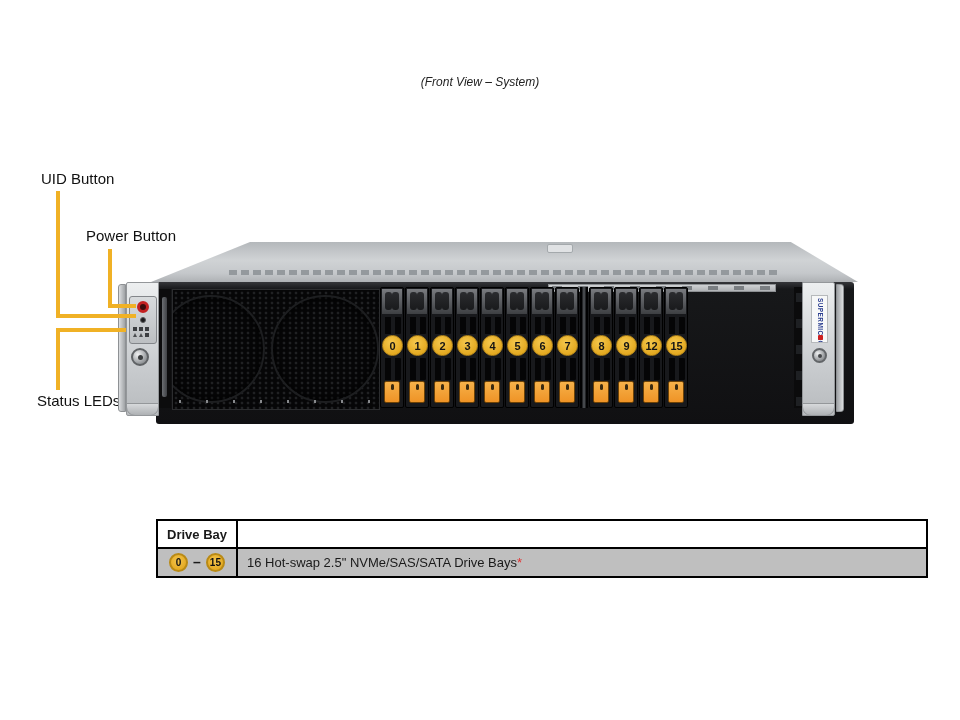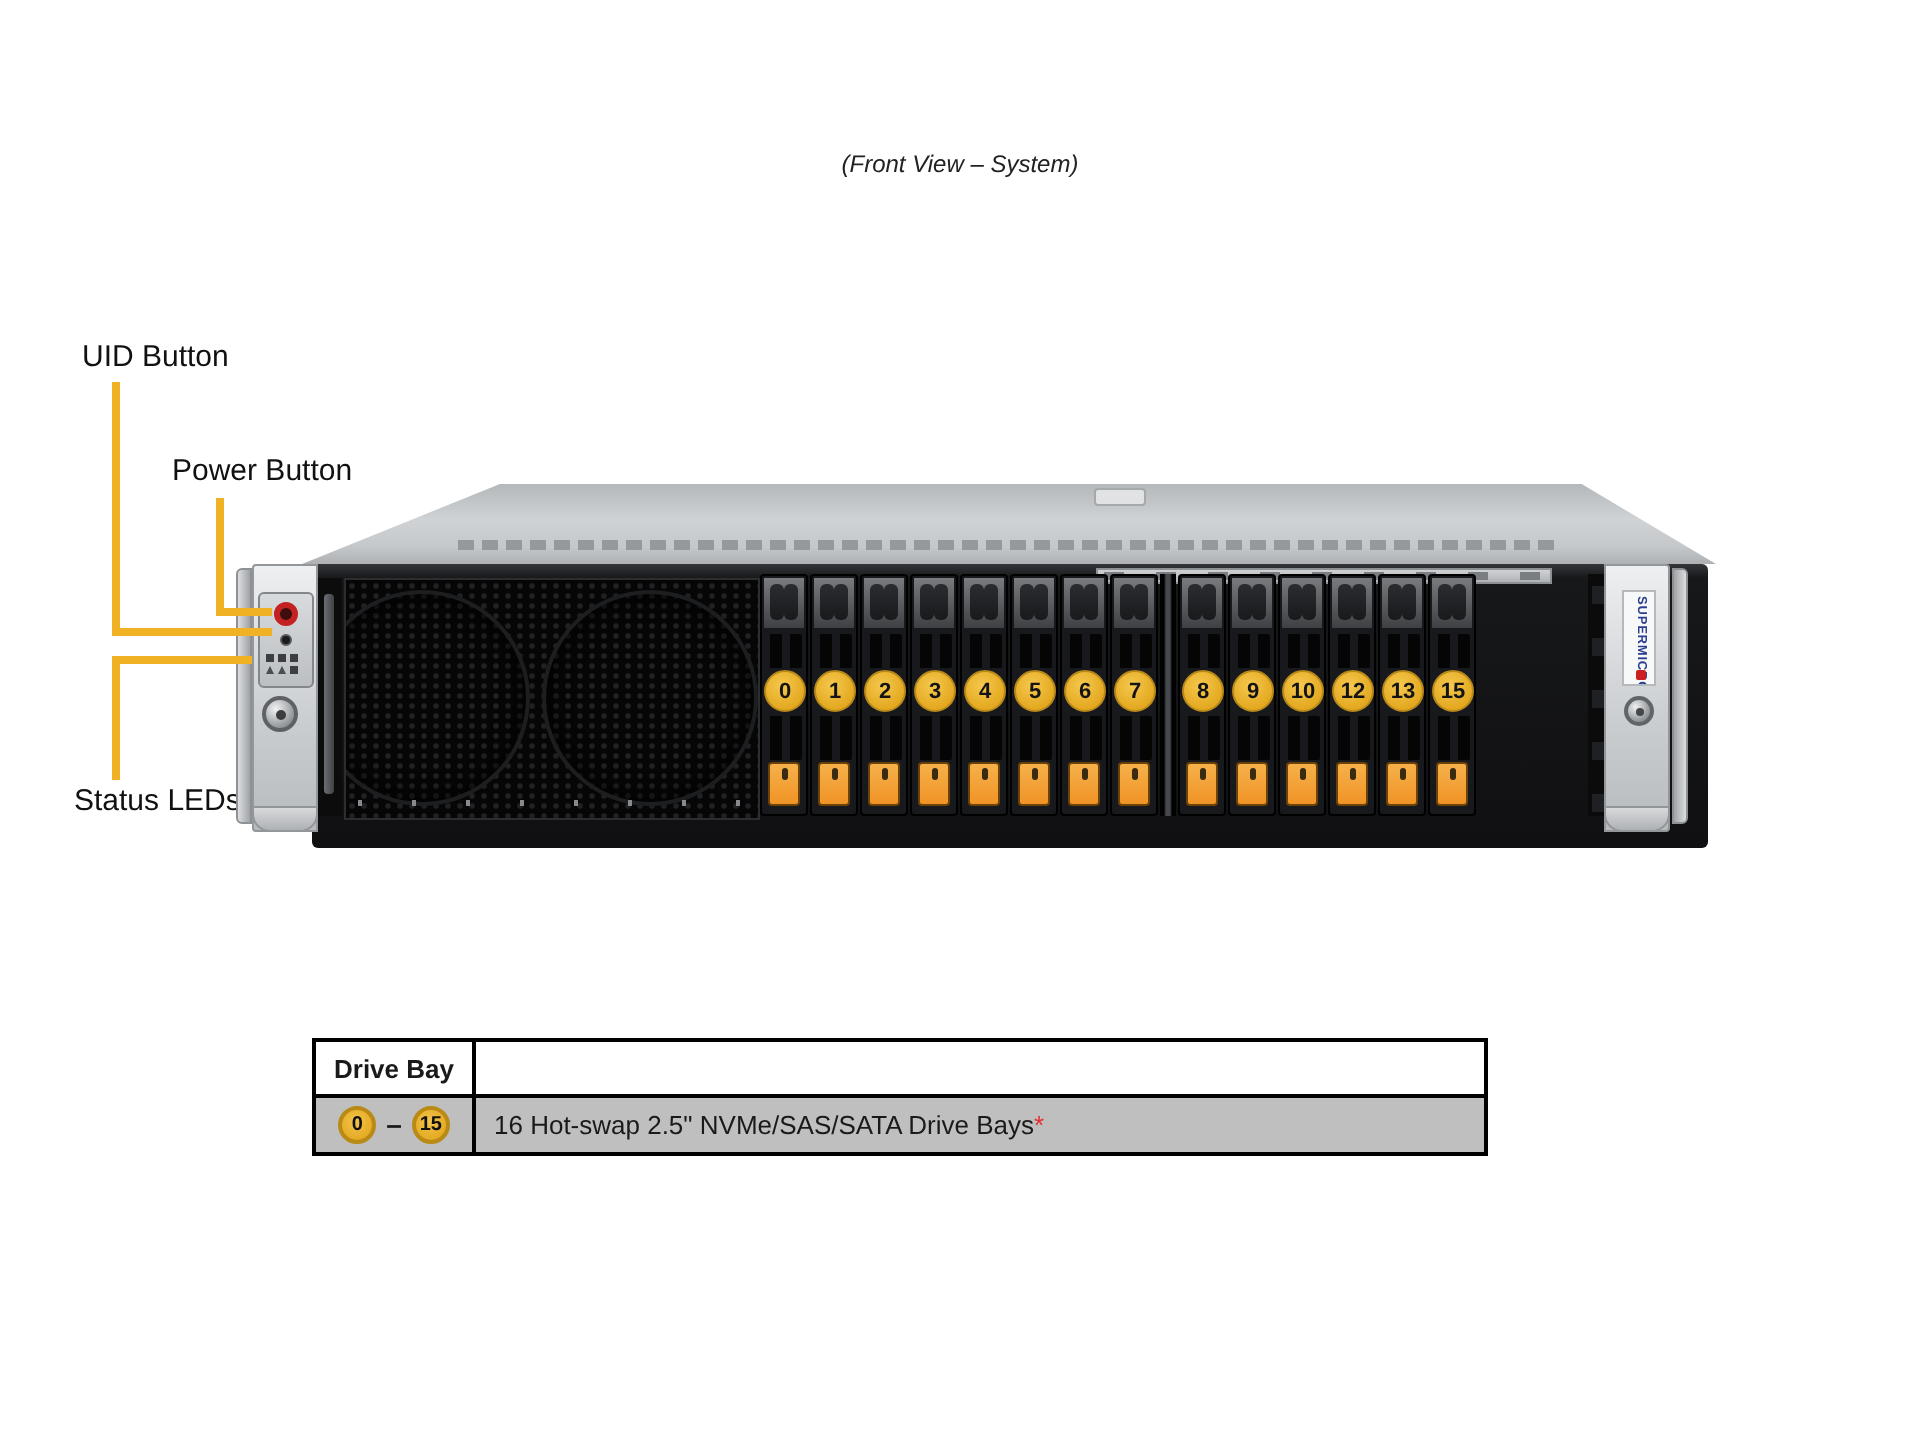--- a/index.html
+++ b/index.html
@@ -121,21 +121,21 @@
        letter-spacing:.4px;color:var(--brand-blue,#2a3d8f);margin:2px auto 0;line-height:1;}
   .brand-dot{position:absolute;left:6px;bottom:2px;width:5px;height:5px;
        background:var(--logo-red,#cc1f1f);border-radius:1px;}
   .screw{position:absolute;left:10px;top:66px;width:15px;height:15px;border-radius:50%;
        background:radial-gradient(circle at 35% 32%,#eef0f1,#9b9ea1 62%,#707376);
        border:2px solid #626568;box-sizing:border-box;z-index:2;}
   .screw::after{content:'';position:absolute;left:3.5px;top:3.5px;width:4px;height:4px;border-radius:50%;
        background:#45474a;}
 
   
-  .spec-table{position:absolute;left:156px;top:519px;width:588px;border:2px solid #000;
+  .spec-table{position:absolute;left:156px;top:519px;width:772px;border:2px solid #000;
        box-sizing:border-box;background:#fff;}
   .t-row{display:flex;}
   .t-head{height:26px;border-bottom:2px solid #000;}
   .t-data{height:27px;background:var(--row-gray,#bfbfbf);}
   .c-bay{width:80px;flex:0 0 80px;border-right:2px solid #000;display:flex;
        align-items:center;justify-content:center;gap:5px;box-sizing:border-box;}
   .c-desc{flex:1;display:flex;align-items:center;}
   .t-head .c-bay,.t-head .c-desc{justify-content:center;font-weight:bold;font-size:13px;}
   .t-data .c-desc{justify-content:flex-start;padding-left:9px;font-size:13px;}
   .range-badge{width:19px;height:19px;border-radius:50%;box-sizing:border-box;
@@ -248,35 +248,21 @@
           <div class="bay">
             <div class="bay-handle"></div>
             <div class="bay-vents v-top"></div>
             <div class="bay-badge">9</div>
             <div class="bay-vents v-bot"></div>
             <div class="bay-latch"></div>
           </div>
           <div class="bay">
             <div class="bay-handle"></div>
             <div class="bay-vents v-top"></div>
-            <div class="bay-badge">10</div>
-            <div class="bay-vents v-bot"></div>
-            <div class="bay-latch"></div>
-          </div>
-          <div class="bay">
-            <div class="bay-handle"></div>
-            <div class="bay-vents v-top"></div>
             <div class="bay-badge">12</div>
-            <div class="bay-vents v-bot"></div>
-            <div class="bay-latch"></div>
-          </div>
-          <div class="bay">
-            <div class="bay-handle"></div>
-            <div class="bay-vents v-top"></div>
-            <div class="bay-badge">13</div>
             <div class="bay-vents v-bot"></div>
             <div class="bay-latch"></div>
           </div>
           <div class="bay">
             <div class="bay-handle"></div>
             <div class="bay-vents v-top"></div>
             <div class="bay-badge">15</div>
             <div class="bay-vents v-bot"></div>
             <div class="bay-latch"></div>
           </div>

